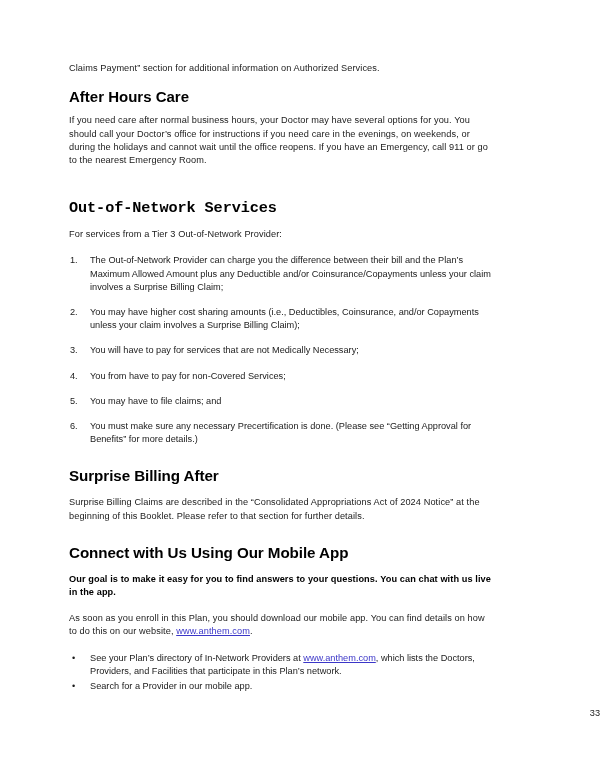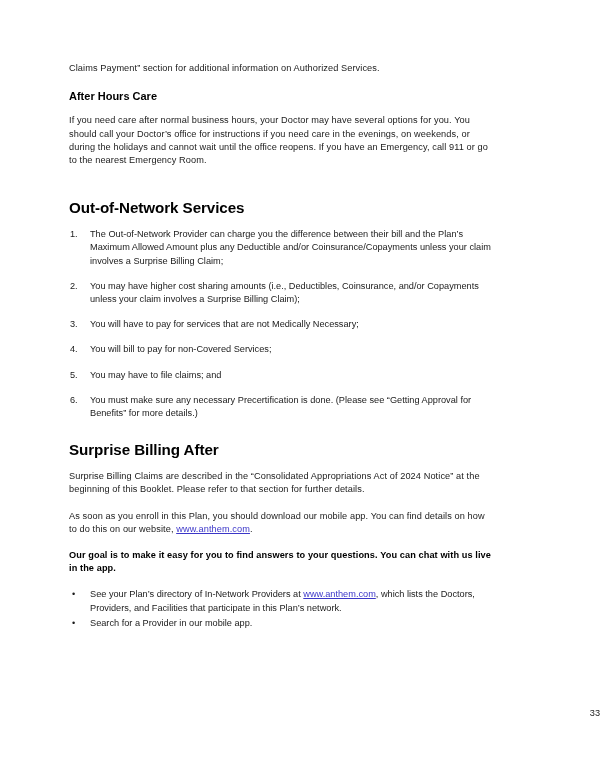--- a/index.html
+++ b/index.html
@@ -28,36 +28,37 @@
     line-height: 13.2px;
     color: #1a1a1a;
     text-align: left;
     margin: 0;
     letter-spacing: 0.01em;
   }
   .para {
     margin: 0 0 13px 0;
   }
   .sub-head {
-    font-size: 11px;
+    font-size: 15px;
     line-height: 13.2px;
     font-weight: bold;
     color: #000;
     margin: 15px 0 11px 0;
   }
   h2.section-head {
     font-size: 15.2px;
     line-height: 18px;
     font-weight: bold;
     color: #000;
     margin: 21px 0 11px 0;
     letter-spacing: -0.005em;
   }
   h2.section-head.first {
     margin-top: 32px;
+    font-family: Liberation Mono, monospace;
   }
   ol.num-list {
     margin: 0;
     padding: 0;
     list-style: none;
     counter-reset: numitem;
   }
   ol.num-list > li {
     position: relative;
     padding-left: 21px;
@@ -124,56 +125,58 @@
 
   <p class="body-text para">Claims Payment” section for additional information on Authorized Services.</p>
 
   <div class="sub-head">After Hours Care</div>
 
   <p class="body-text para">If you need care after normal business hours, your Doctor may have several options for you.  You should call your Doctor’s office for instructions if you need care in the evenings, on weekends, or during the holidays and cannot wait until the office reopens.  If you have an Emergency, call 911 or go to the nearest Emergency Room.</p>
 
   <h2 class="section-head first">Out-of-Network Services</h2>
 
 
+  <p class="body-text para">For services from a Tier 3 Out-of-Network Provider:</p>
 
   <ol class="num-list">
     <li>
       <span class="num">1.</span>
       <span>The Out-of-Network Provider can charge you the difference between their bill and the Plan’s Maximum Allowed Amount plus any Deductible and/or Coinsurance/Copayments unless your claim involves a Surprise Billing Claim;</span>
     </li>
     <li>
       <span class="num">2.</span>
       <span>You may have higher cost sharing amounts (i.e., Deductibles, Coinsurance, and/or Copayments unless your claim involves a Surprise Billing Claim);</span>
     </li>
     <li>
       <span class="num">3.</span>
       <span>You will have to pay for services that are not Medically Necessary;</span>
     </li>
     <li>
       <span class="num">4.</span>
-      <span>You will bill to pay for non-Covered Services;</span>
+      <span>You from have to pay for non-Covered Services;</span>
     </li>
     <li>
       <span class="num">5.</span>
       <span>You may have to file claims; and</span>
     </li>
     <li>
       <span class="num">6.</span>
       <span>You must make sure any necessary Precertification is done.  (Please see “Getting Approval for Benefits” for more details.)</span>
     </li>
   </ol>
 
   <h2 class="section-head">Surprise Billing After</h2>
 
   <p class="body-text para">Surprise Billing Claims are described in the “Consolidated Appropriations Act of 2024 Notice” at the beginning of this Booklet. Please refer to that section for further details.</p>
 
+  <h2 class="section-head">Connect with Us Using Our Mobile App</h2>
+
+  <p class="body-text para bold-para">Our goal is to make it easy for you to find answers to your questions. You can chat with us live in the app.</p>
 
   <p class="body-text para"><span>As soon as you enroll in this Plan, you should download our mobile app.  You can find details on how to do this on our website, </span><a class="doc-link" href="#">www.anthem.com</a><span>.</span></p>
-
-  <p class="body-text para bold-para">Our goal is to make it easy for you to find answers to your questions. You can chat with us live in the app.</p>
 
 
 
   <ul class="bullet-list">
     <li>
       <span class="bullet">•</span>
       <span>See your Plan’s directory of In-Network Providers at </span><a class="doc-link" href="#">www.anthem.com</a><span>, which lists the Doctors, Providers, and Facilities that participate in this Plan’s network.</span>
     </li>
     <li>
       <span class="bullet">•</span>

